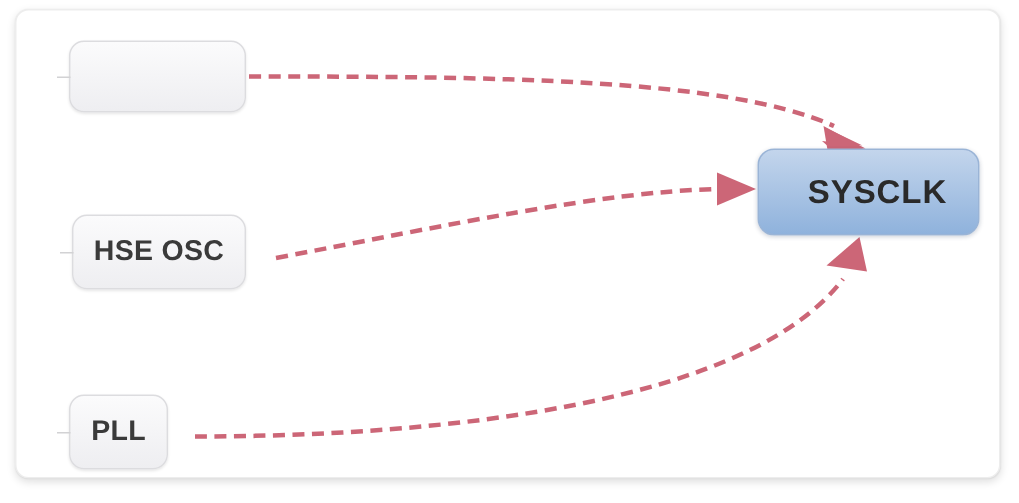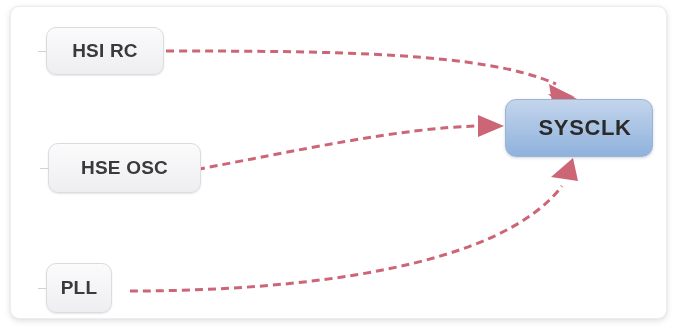--- a/index.html
+++ b/index.html
@@ -98,24 +98,23 @@
     </g>
 
     <g>
       <path d="M 130 291 C 300 291, 500 268, 562 186" fill="none" stroke="#cc6677" stroke-width="3" stroke-dasharray="8 5" stroke-linecap="butt"></path>
       <polygon points="573,158 551,177 578,181" fill="#cc6677"></polygon>
     </g>
   </svg>
 
   <div class="node node-src" id="n-hsi" style="left: 46px; top: 27px; width: 118px; height: 48px; background: linear-gradient(rgb(251, 251, 252) 0%, rgb(238, 238, 241) 100%); border-color: rgb(220, 220, 223); color: rgb(58, 58, 58);">
     <span class="stub"></span>
-    <span class="node-label">HSI RC</span>
   </div>
 
-  <div class="node node-src" id="n-hse" style="left: 48px; top: 143px; width: 153px; height: 50px; background: linear-gradient(rgb(251, 251, 252) 0%, rgb(238, 238, 241) 100%); border-color: rgb(220, 220, 223); color: rgb(58, 58, 58);">
+  <div class="node node-src" id="n-hse" style="left: 48px; top: 143px; width: 116px; height: 50px; background: linear-gradient(rgb(251, 251, 252) 0%, rgb(238, 238, 241) 100%); border-color: rgb(220, 220, 223); color: rgb(58, 58, 58);">
     <span class="stub"></span>
     <span class="node-label">HSE OSC</span>
   </div>
 
   <div class="node node-src" id="n-pll" style="left: 46px; top: 263px; width: 66px; height: 50px; background: linear-gradient(rgb(251, 251, 252) 0%, rgb(238, 238, 241) 100%); border-color: rgb(220, 220, 223); color: rgb(58, 58, 58);">
     <span class="stub"></span>
     <span class="node-label">PLL</span>
   </div>
 
   <div class="node node-sys" id="n-sys" style="left: 505px; top: 99px; width: 148px; height: 58px; background: linear-gradient(rgb(195, 213, 236) 0%, rgb(143, 178, 220) 100%); border-color: rgb(154, 180, 214); color: rgb(42, 42, 42);">

